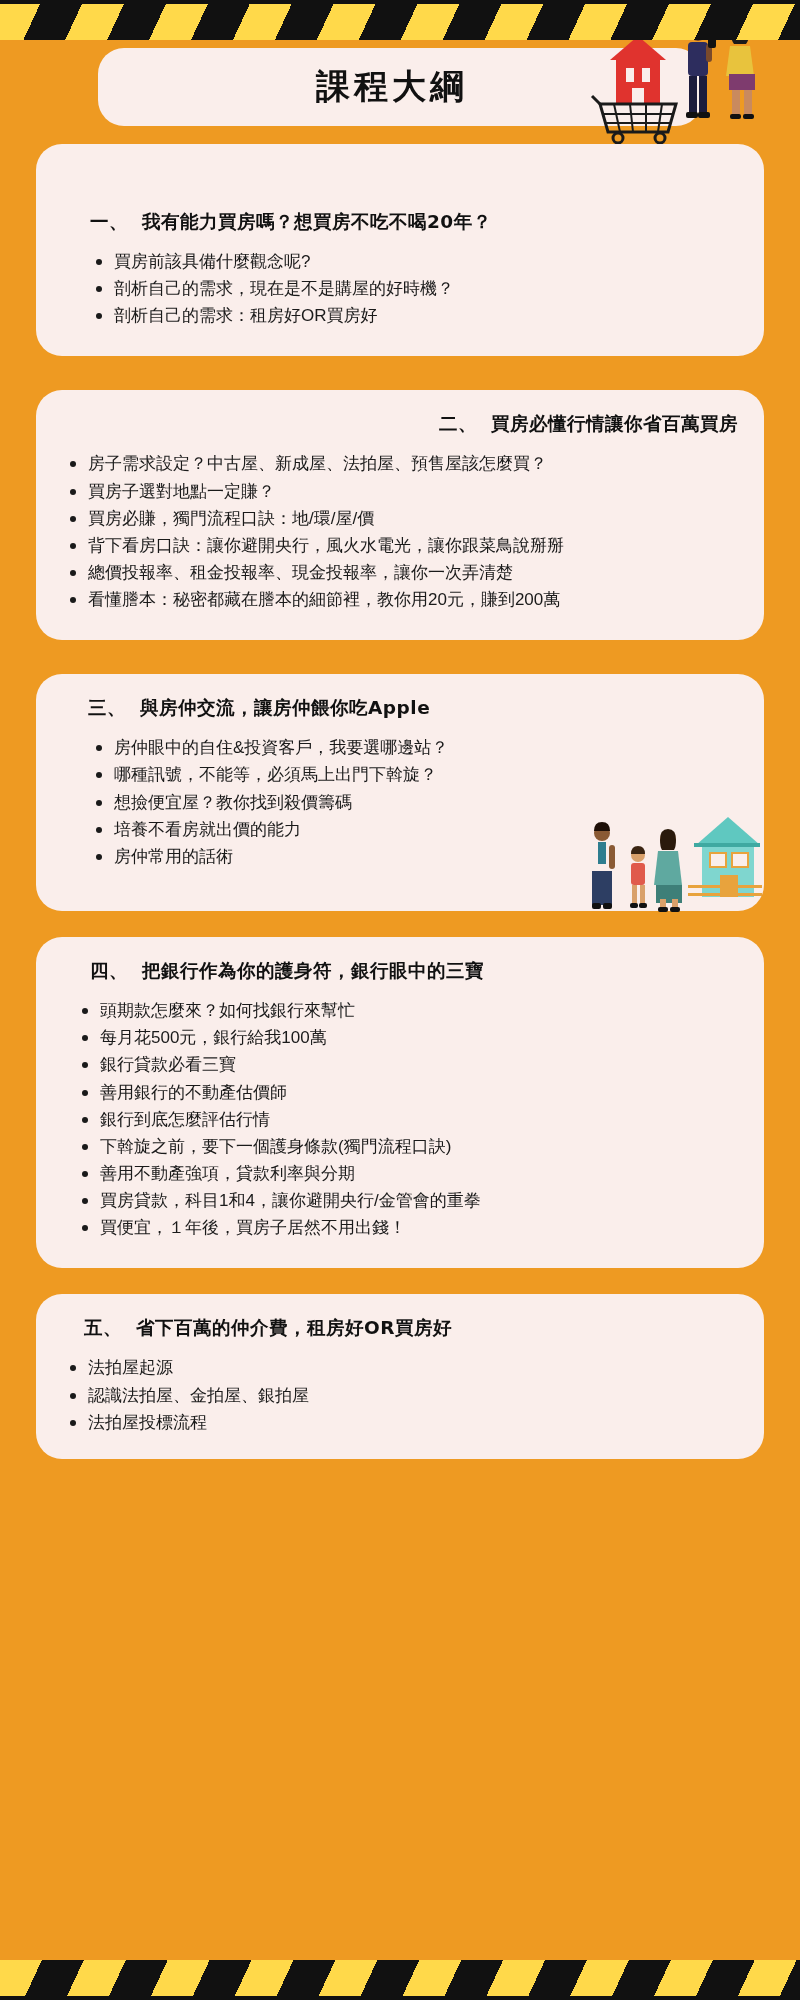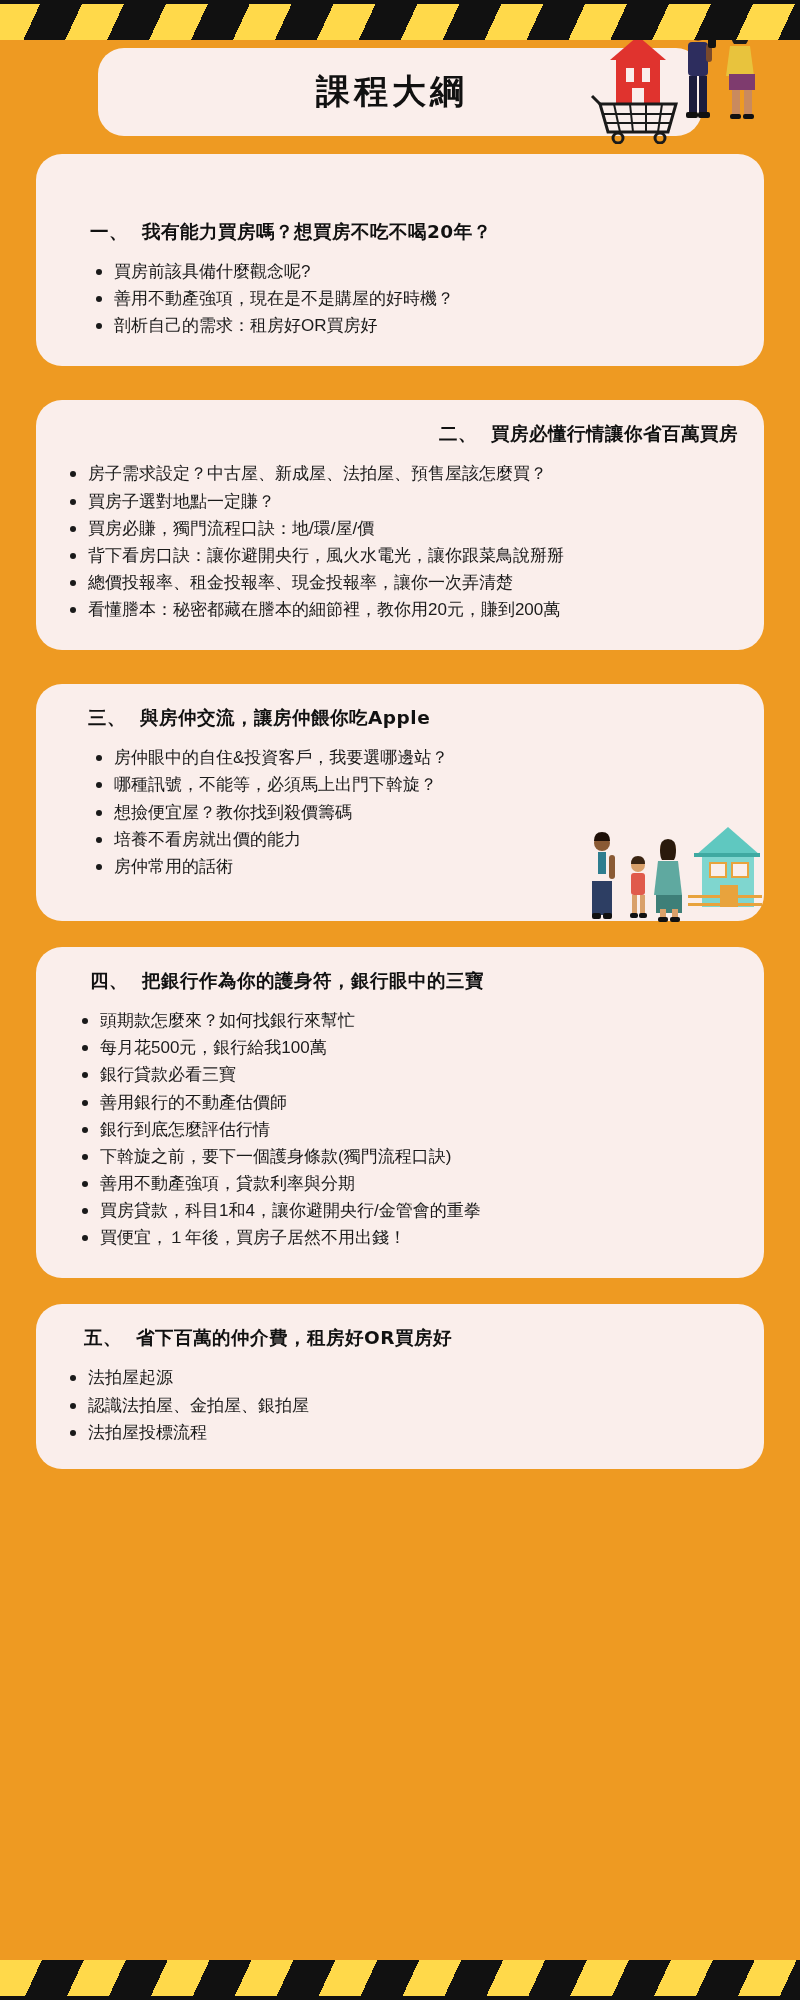--- a/index.html
+++ b/index.html
@@ -50,21 +50,21 @@
     z-index:2;
   }
 
   
   .header-wrap{
     position:relative;
     padding:48px 40px 0 40px;
     z-index:3;
   }
   .header-card{
-    height:88px;
+    height:78px;
     margin:0 58px 0 58px;
     border-radius:26px;
     display:flex;
     align-items:center;
     justify-content:center;
   }
   .header-title{
     font-size:34px;
     font-weight:700;
     letter-spacing:4px;
@@ -204,21 +204,21 @@
   </div>
 
   <div class="sections">
 
     <div class="card section">
       <div class="sec-title title-indent-1">
         <span class="num">一、</span><span>我有能力買房嗎？想買房不吃不喝20年？</span>
       </div>
       <ul class="sec-list list-narrow">
         <li>買房前該具備什麼觀念呢?</li>
-        <li>善用不動產強項，現在是不是購屋的好時機？</li>
+        <li>剖析自己的需求，現在是不是購屋的好時機？</li>
         <li>剖析自己的需求：租房好OR買房好</li>
       </ul>
     </div>
 
     <div class="card section" style="margin-top:34px;">
       <div class="sec-title title-indent-2">
         <span class="num">二、</span><span>買房必懂行情讓你省百萬買房</span>
       </div>
       <ul class="sec-list list-wide">
         <li>房子需求設定？中古屋、新成屋、法拍屋、預售屋該怎麼買？</li>

